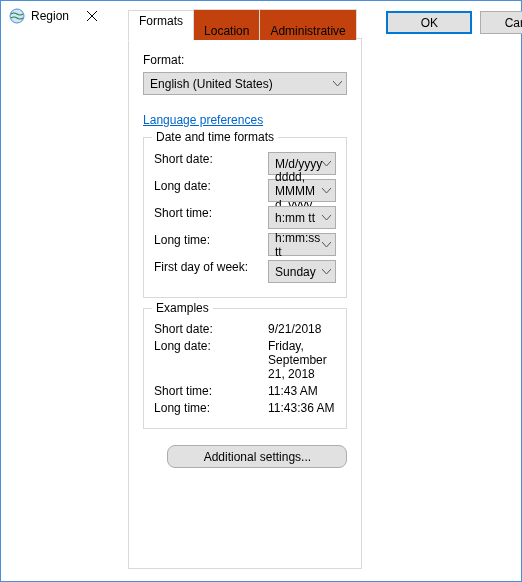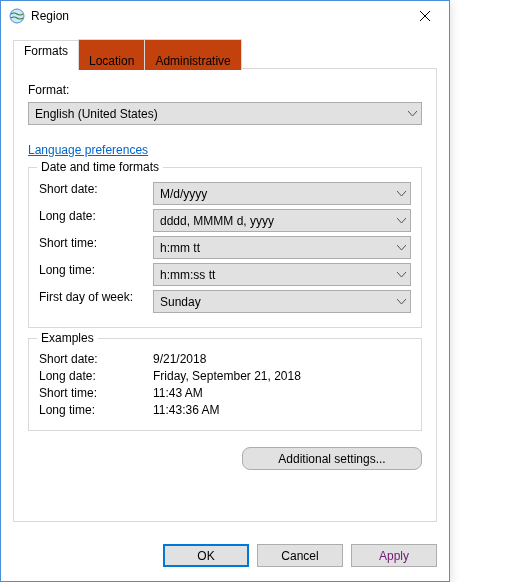--- a/index.html
+++ b/index.html
@@ -4,26 +4,25 @@
 <style>
   * { box-sizing: border-box; }
   body {
     margin: 0;
     font-family: "Segoe UI", Tahoma, sans-serif;
     font-size: 12px;
     background: #fff;
     color: #000;
   }
   .window {
-    width: 450px;
+    width: 522px;
     height: 582px;
     border: 1px solid #4a90d9;
     background: #fff;
     display: flex;
-    flex-direction: column;
     box-shadow: 0 2px 10px rgba(0,0,0,0.15);
     margin: 0;
   }
   .titlebar {
     height: 30px;
     display: flex;
     align-items: center;
     padding: 0 2px 0 8px;
     background: #fff;
   }

